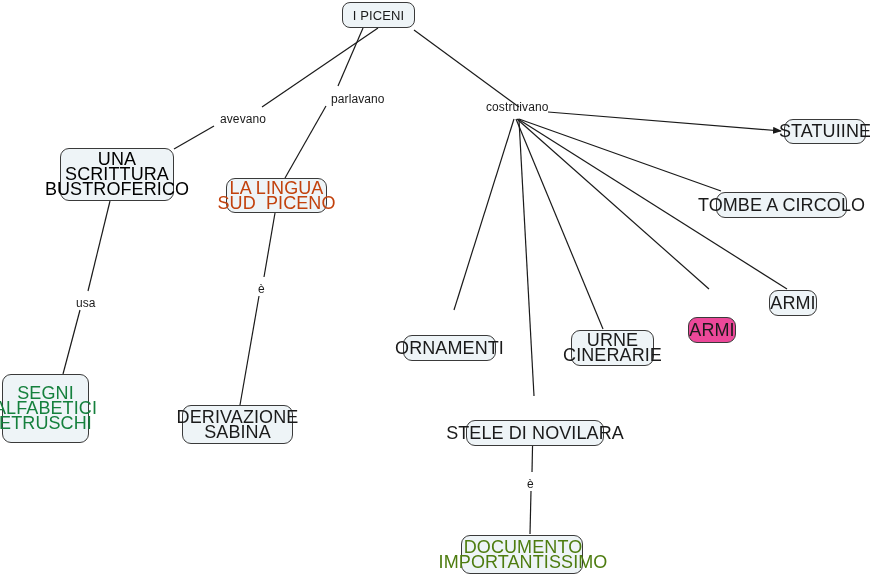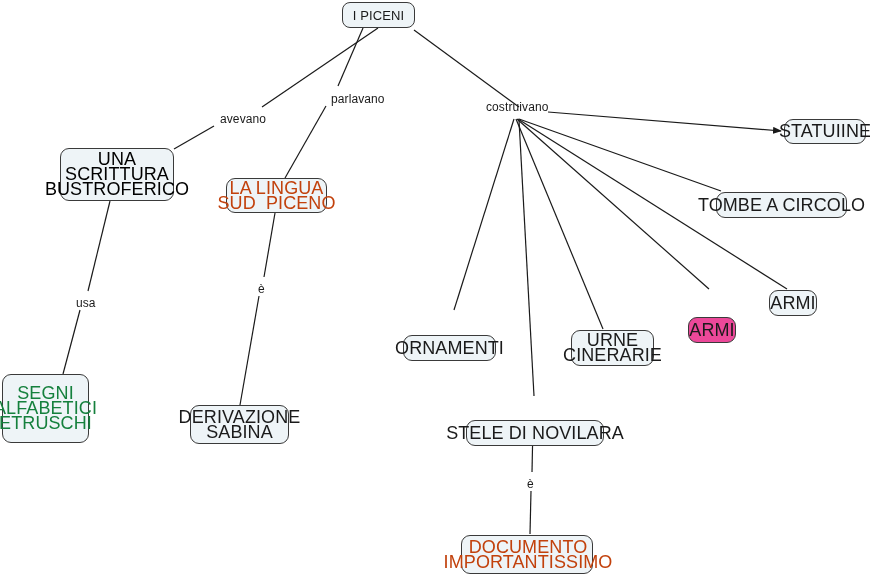--- a/index.html
+++ b/index.html
@@ -91,31 +91,31 @@
   <div id="node-layer">
       <div class="node root" style="left: 342px; top: 2px; width: 73px; height: 26px; background: rgb(238, 244, 247); border-color: rgb(58, 58, 58); color: rgb(26, 26, 26);">I PICENI</div>
       <div class="node" style="left: 60px; top: 148px; width: 114px; height: 53px; background: rgb(238, 244, 247); border-color: rgb(58, 58, 58); color: #000000;">UNA
 SCRITTURA
 BUSTROFERICO</div>
       <div class="node" style="left: 226px; top: 178px; width: 101px; height: 35px; background: rgb(238, 244, 247); border-color: rgb(58, 58, 58); color: #c2410c;">LA LINGUA
 SUD  PICENO</div>
       <div class="node" style="left: 2px; top: 374px; width: 87px; height: 69px; background: rgb(238, 244, 247); border-color: rgb(58, 58, 58); color: #15803d;">SEGNI
 ALFABETICI
 ETRUSCHI</div>
-      <div class="node" style="left: 190px; top: 405px; width: 99px; height: 39px; background: rgb(238, 244, 247); border-color: rgb(58, 58, 58); color: rgb(26, 26, 26);">DERIVAZIONE
+      <div class="node" style="left: 182px; top: 405px; width: 111px; height: 39px; background: rgb(238, 244, 247); border-color: rgb(58, 58, 58); color: rgb(26, 26, 26);">DERIVAZIONE
 SABINA</div>
       <div class="node" style="left: 784px; top: 119px; width: 82px; height: 25px; background: rgb(238, 244, 247); border-color: rgb(58, 58, 58); color: rgb(26, 26, 26);">STATUIINE</div>
       <div class="node" style="left: 716px; top: 192px; width: 131px; height: 26px; background: rgb(238, 244, 247); border-color: rgb(58, 58, 58); color: rgb(26, 26, 26);">TOMBE A CIRCOLO</div>
       <div class="node" style="left: 688px; top: 290px; width: 48px; height: 26px; background: #ec4899; border-color: rgb(58, 58, 58); color: rgb(26, 26, 26); margin-top: 27px;">ARMI</div>
       <div class="node" style="left: 769px; top: 290px; width: 48px; height: 26px; background: rgb(238, 244, 247); border-color: rgb(58, 58, 58); color: rgb(26, 26, 26);">ARMI</div>
       <div class="node" style="left: 403px; top: 311px; width: 93px; height: 26px; background: rgb(238, 244, 247); border-color: rgb(58, 58, 58); color: rgb(26, 26, 26); margin-top: 24px;">ORNAMENTI</div>
       <div class="node" style="left: 571px; top: 330px; width: 83px; height: 36px; background: rgb(238, 244, 247); border-color: rgb(58, 58, 58); color: rgb(26, 26, 26);">URNE
 CINERARIE</div>
       <div class="node" style="left: 466px; top: 397px; width: 138px; height: 26px; background: rgb(238, 244, 247); border-color: rgb(58, 58, 58); color: rgb(26, 26, 26); margin-top: 23px;">STELE DI NOVILARA</div>
-      <div class="node" style="left: 461px; top: 535px; width: 132px; height: 39px; background: rgb(238, 244, 247); border-color: rgb(58, 58, 58); color: #c2410c; padding-left: 8px;">DOCUMENTO
+      <div class="node" style="left: 461px; top: 535px; width: 122px; height: 39px; background: rgb(238, 244, 247); border-color: rgb(58, 58, 58); color: #4d7c0f; padding-left: 8px;">DOCUMENTO
 IMPORTANTISSIMO</div>
     </div>
   <div id="label-layer">
       <div class="edge-label" style="left: 220px; top: 112px; color: rgb(26, 26, 26);">avevano</div>
       <div class="edge-label" style="left: 331px; top: 92px; color: rgb(26, 26, 26);">parlavano</div>
       <div class="edge-label" style="left: 486px; top: 84px; color: rgb(26, 26, 26); margin-top: 16px;">costruivano</div>
       <div class="edge-label" style="left: 76px; top: 296px; color: rgb(26, 26, 26);">usa</div>
       <div class="edge-label" style="left: 258px; top: 282px; color: rgb(26, 26, 26);">è</div>
       <div class="edge-label" style="left: 527px; top: 477px; color: rgb(26, 26, 26);">è</div>
     </div>

